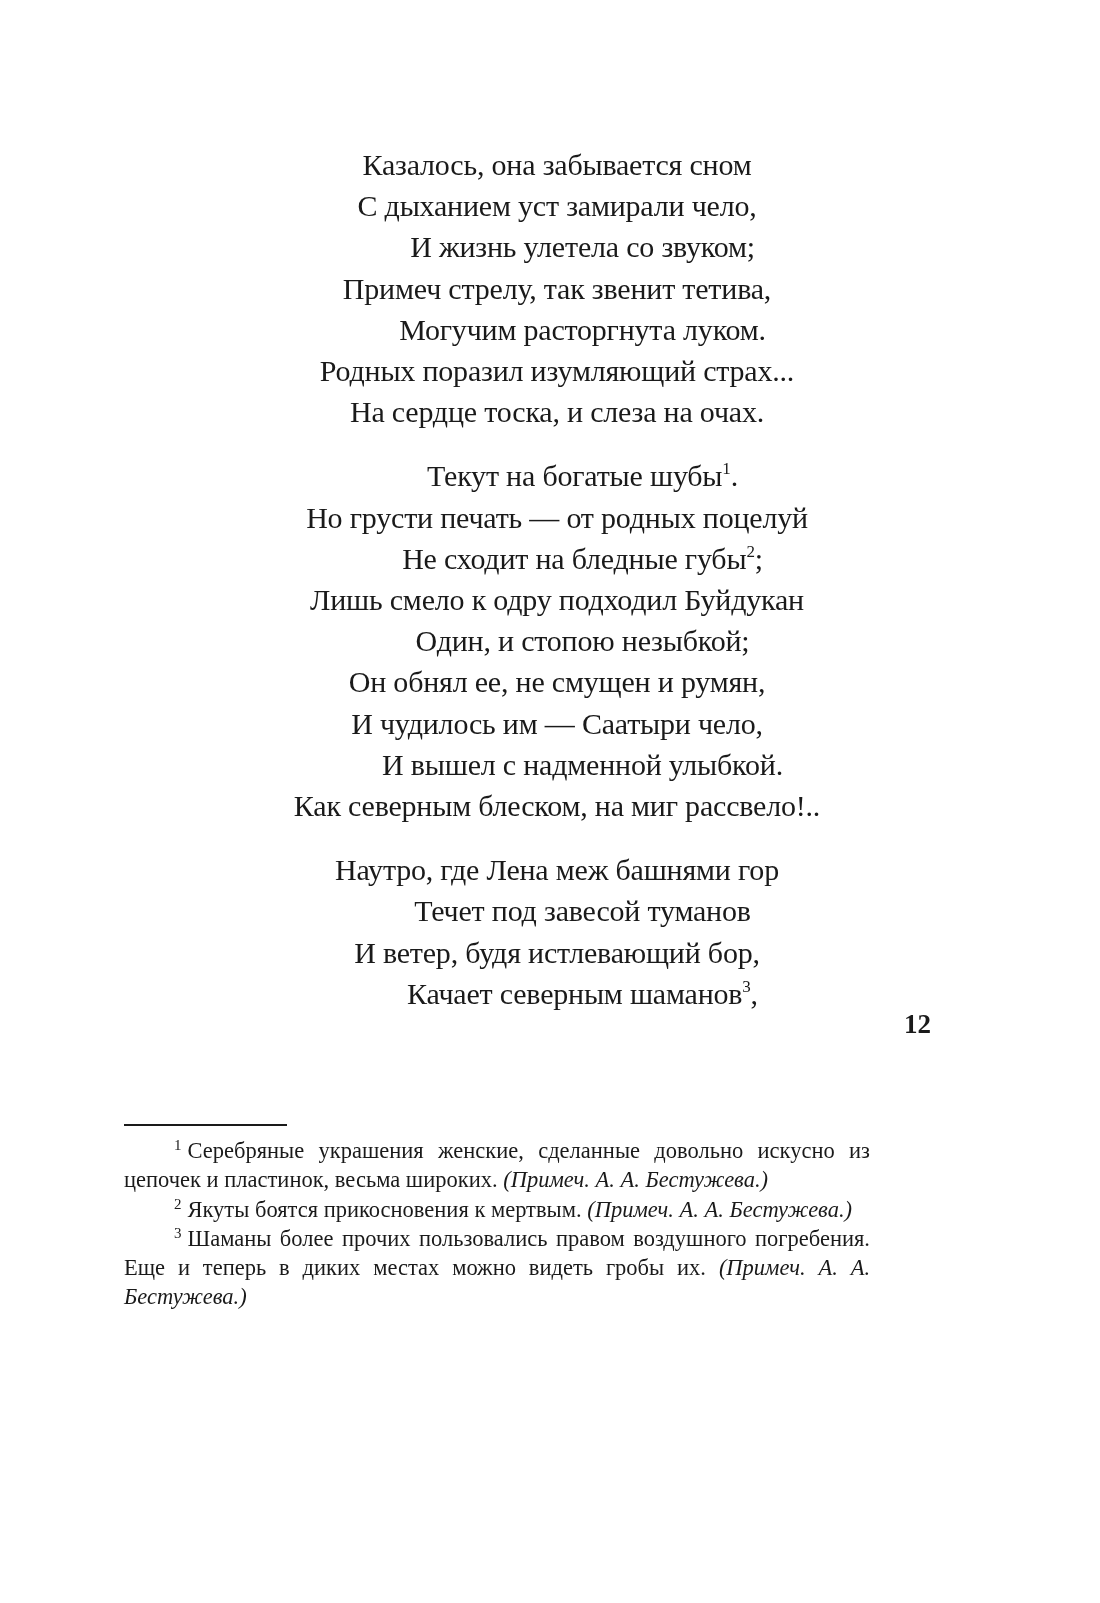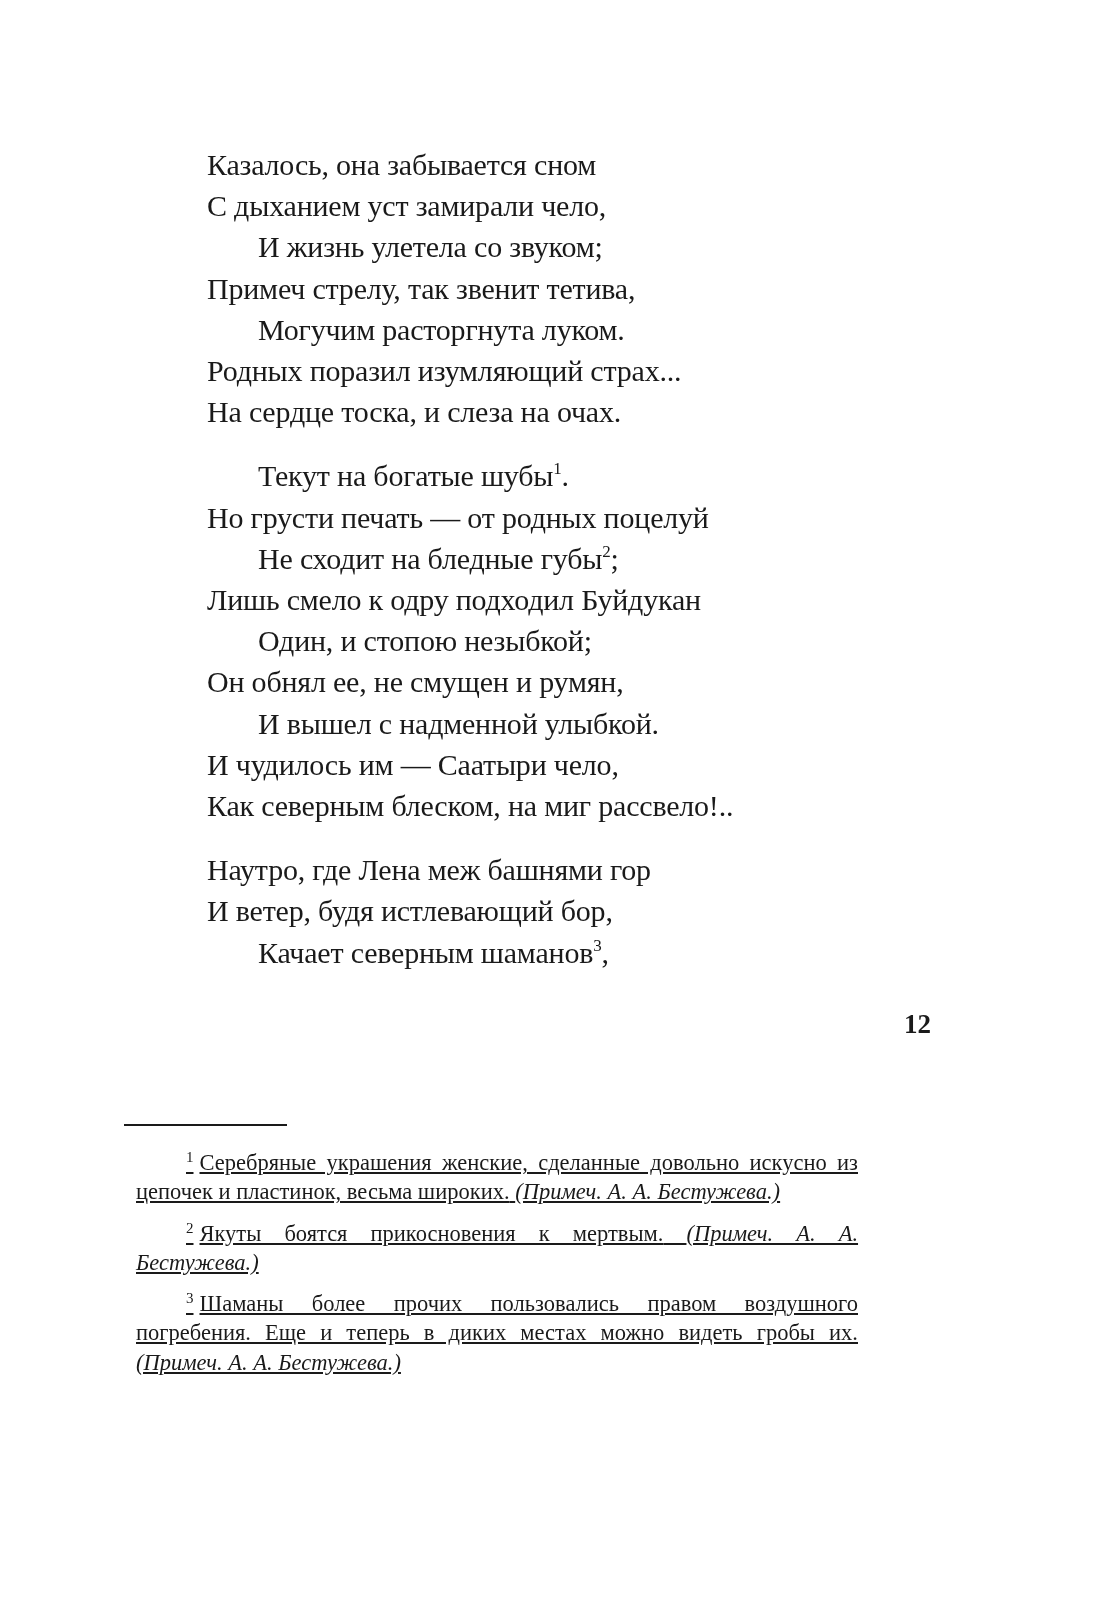--- a/index.html
+++ b/index.html
@@ -1,25 +1,25 @@
 <!DOCTYPE html>
 <html><head>
   <meta charset="utf-8">
   <style>
     html, body { margin: 0; padding: 0; background: #ffffff; }
     body { width: 1100px; height: 1603px; position: relative; overflow: hidden;
            font-family: "Liberation Serif", "DejaVu Serif", serif; color: #1a1a1a; }
     .poem { position: absolute; left: 207px; top: 144px; width: 700px; }
     .stanza { margin: 0 0 23px 0; }
-    .line { font-size: 30px; line-height: 41.2px; white-space: nowrap; letter-spacing: -0.2px; }
+    .line { font-size: 30px; line-height: 41.2px; white-space: nowrap; letter-spacing: -0.2px; text-align: center; }
     .line.indent { padding-left: 51px; }
     sup { font-size: 17px; line-height: 0; vertical-align: 12px; }
     .rule { position: absolute; left: 124px; top: 1124px; width: 163px; height: 2px; background: #1a1a1a; }
     .footnotes { position: absolute; left: 124px; top: 1136px; width: 746px; }
-    .fn { font-size: 22.5px; line-height: 29.3px; text-align: justify; text-indent: 50px; margin: 12px; text-decoration: underline; }
+    .fn { font-size: 22.5px; line-height: 29.3px; text-align: justify; text-indent: 50px; margin: 0; }
     .fn .num { font-size: 15px; vertical-align: 8px; line-height: 0; margin-right: 6px; }
     .fn i { font-style: italic; }
     .page-number { position: absolute; left: 904px; top: 1009px; font-size: 27px; font-weight: bold; }
   </style>
 </head>
 <body>
 
 <div class="poem">
 
   <div class="stanza">
@@ -32,27 +32,28 @@
     <div class="line">На сердце тоска, и слеза на очах.</div>
   </div>
 
   <div class="stanza">
     <div class="line indent"><span>Текут на богатые шубы</span><sup>1</sup><span>.</span></div>
     <div class="line">Но грусти печать — от родных поцелуй</div>
     <div class="line indent"><span>Не сходит на бледные губы</span><sup>2</sup><span>;</span></div>
     <div class="line">Лишь смело к одру подходил Буйдукан</div>
     <div class="line indent">Один, и стопою незыбкой;</div>
     <div class="line">Он обнял ее, не смущен и румян,</div>
+    <div class="line">И чудилось им — Саатыри чело,</div>
     <div class="line indent">И вышел с надменной улыбкой.</div>
-    <div class="line">И чудилось им — Саатыри чело,</div>
     <div class="line">Как северным блеском, на миг рассвело!..</div>
   </div>
 
   <div class="stanza">
     <div class="line">Наутро, где Лена меж башнями гор</div>
+    <div class="line indent">Течет под завесой туманов</div>
     <div class="line">И ветер, будя истлевающий бор,</div>
     <div class="line indent"><span>Качает северным шаманов</span><sup>3</sup><span>,</span></div>
   </div>
 </div>
 
 <div class="rule"></div>
 
 <div class="footnotes">
   <p class="fn"><span class="num">1</span><span>Серебряные украшения женские, сделанные довольно искусно из цепочек и пластинок, весьма широких.</span> <i>(Примеч. А. А. Бестужева.)</i></p>
   <p class="fn"><span class="num">2</span><span>Якуты боятся прикосновения к мертвым.</span> <i>(Примеч. А. А. Бестужева.)</i></p>

